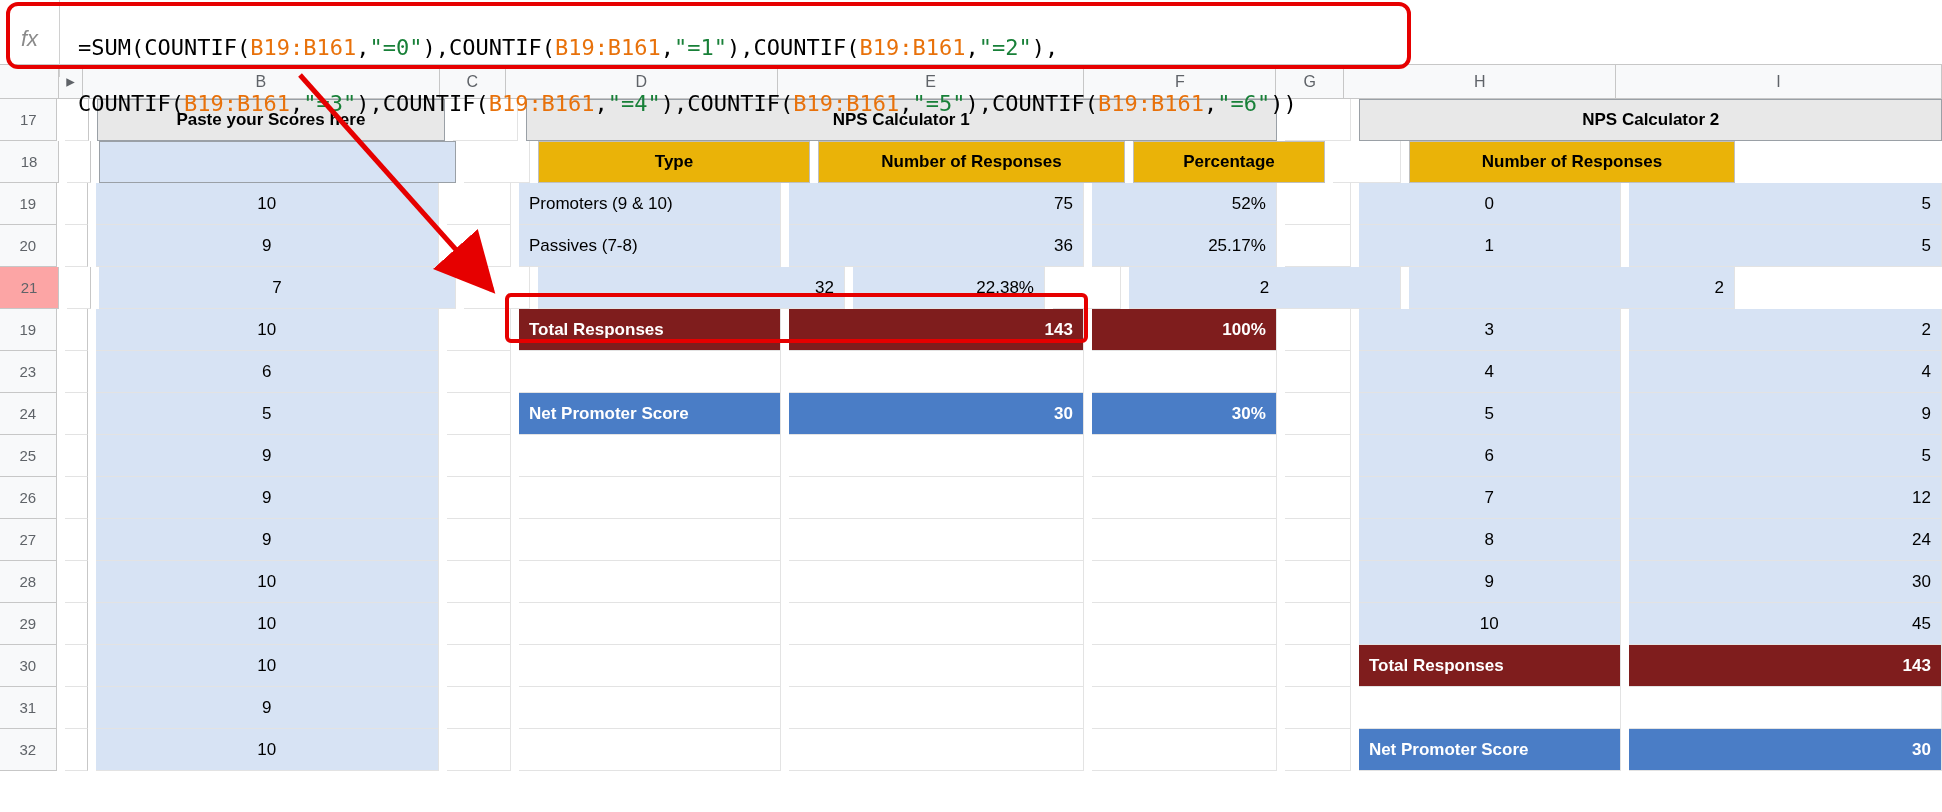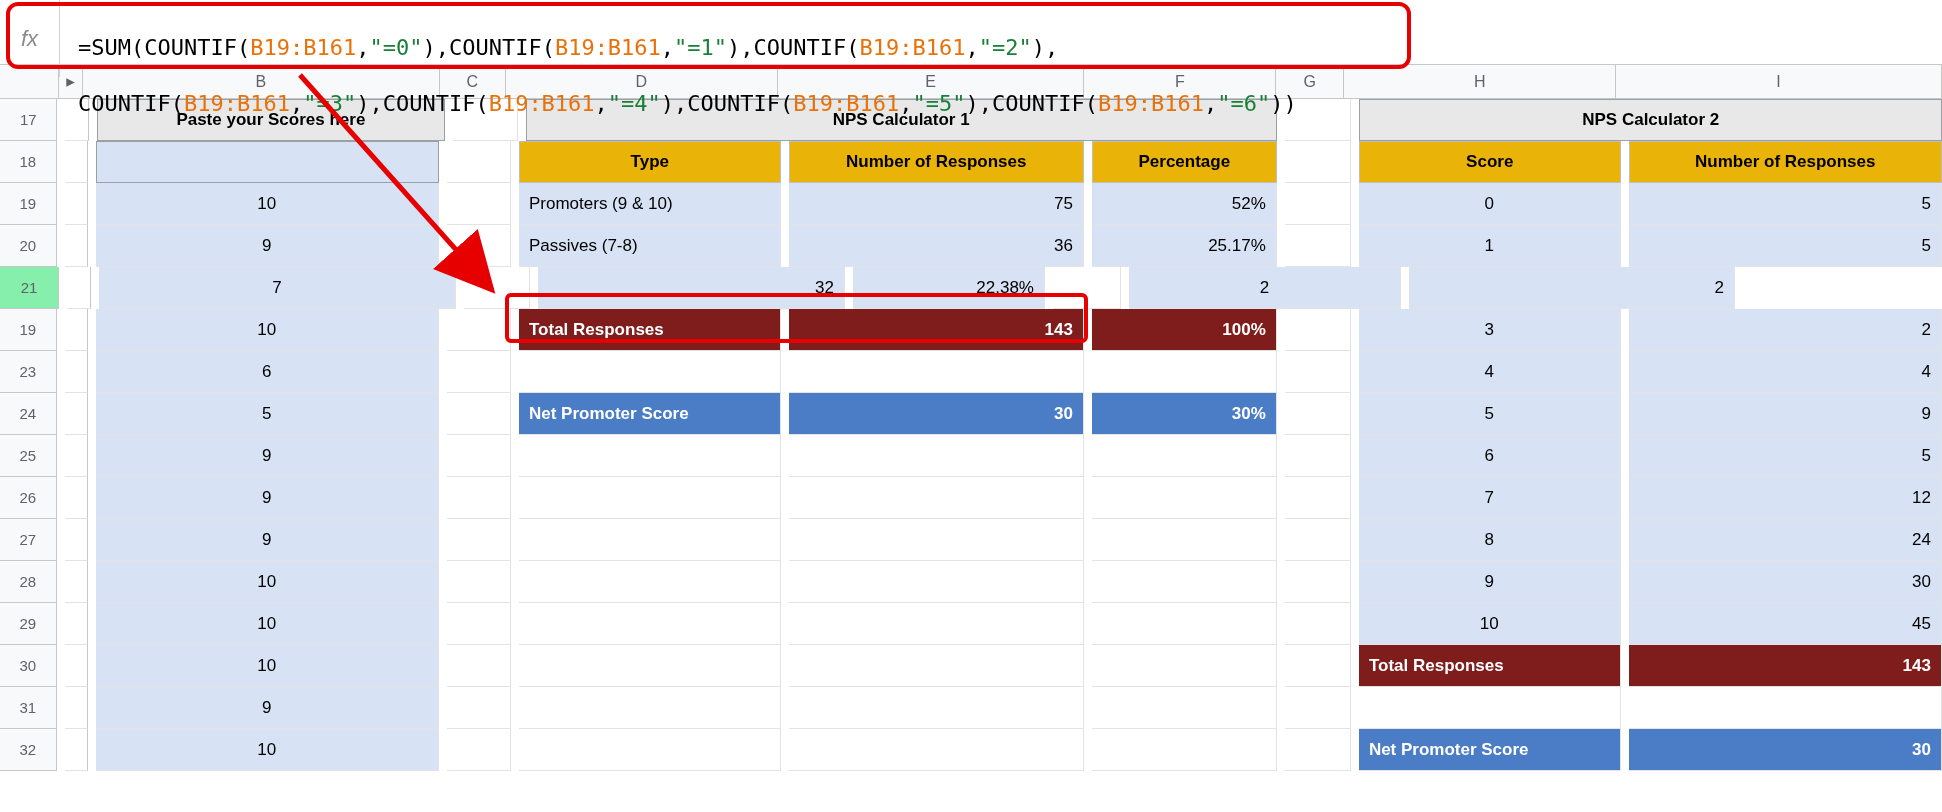--- a/index.html
+++ b/index.html
@@ -68,21 +68,21 @@
 
   
   .rows { }
   .row { display:flex; height:42px;gap:8px; }
   .rhead {
     width:59px; background:#f8f9fa; border-right:1px solid #c7c7c7;
     border-bottom:1px solid #c7c7c7;
     display:flex; align-items:center; justify-content:center;
     color:#5f6368; font-size:15px;
   }
-  .rhead.sel { background:#86efac; }
+  .rhead.sel { background:#fca5a5; }
   .spacer-col { width:24px; border-right:1px solid #c7c7c7; border-bottom:1px solid #e3e3e3; }
   .cell {
     border-right:1px solid #e3e3e3; border-bottom:1px solid #e3e3e3;
     display:flex; align-items:center; padding:0 10px;
     overflow:hidden; white-space:nowrap;
   }
   .cell.center { justify-content:center; }
   .cell.right  { justify-content:flex-end; }
 
   
@@ -149,21 +149,20 @@
 
     <div class="row">
       <div class="rhead">18</div>
       <div class="spacer-col"></div>
       <div class="cell c-B blue-light border-strong center"></div>
       <div class="cell c-C"></div>
       <div class="cell c-D sub-grey">Type</div>
       <div class="cell c-E sub-grey">Number of Responses</div>
       <div class="cell c-F sub-grey">Percentage</div>
       <div class="cell c-G"></div>
-      <div class="cell c-H sub-grey">Score</div>
       <div class="cell c-I sub-grey">Number of Responses</div>
     </div>
 
     <div class="row">
       <div class="rhead">19</div>
       <div class="spacer-col"></div>
       <div class="cell c-B blue-light center">10</div>
       <div class="cell c-C"></div>
       <div class="cell c-D blue-light">Promoters (9 &amp; 10)</div>
       <div class="cell c-E blue-light right">75</div>

